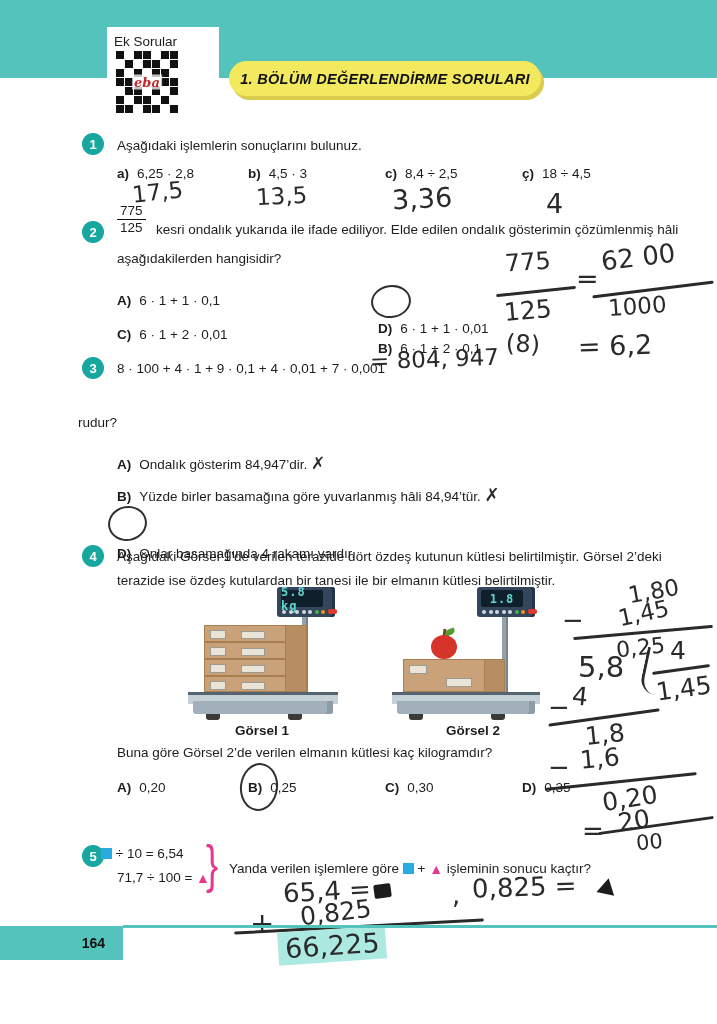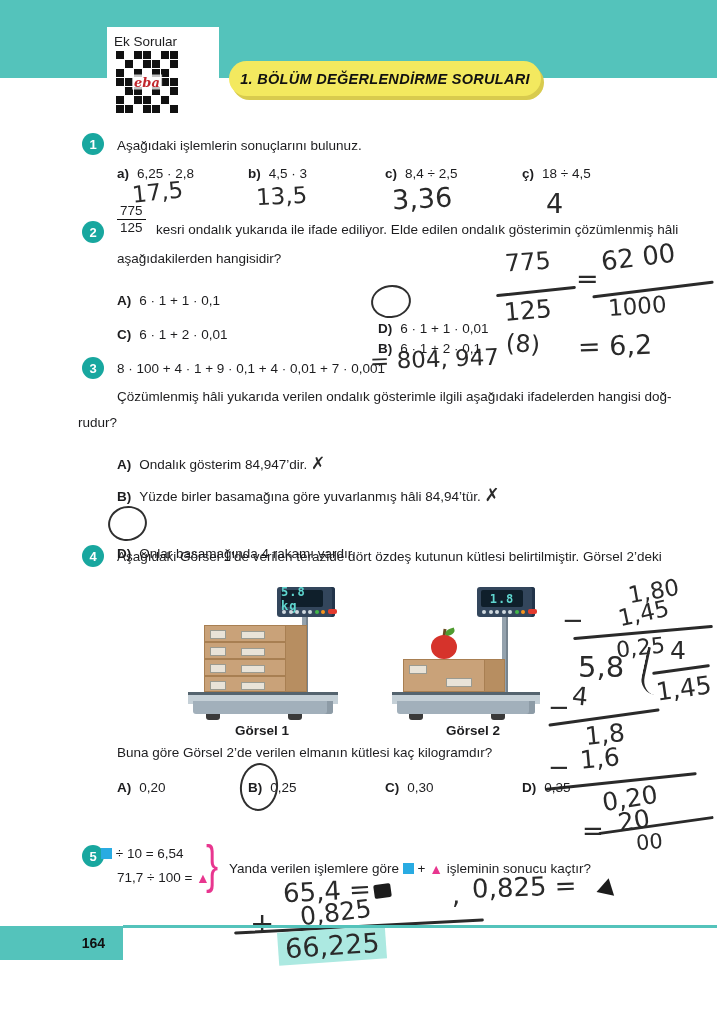--- a/index.html
+++ b/index.html
@@ -162,35 +162,35 @@
   <div class="abs hw" style="left:576px;top:263px;font-size:27px;">=</div>
   <div class="abs hw" style="left:601px;top:242px;font-size:26px;transform:rotate(-7deg);">62 00</div>
   <div class="abs hline" style="left:592px;top:288px;width:122px;transform:rotate(-7deg);"></div>
   <div class="abs hw" style="left:608px;top:293px;font-size:23px;transform:rotate(-4deg);">1000</div>
   <div class="abs hw" style="left:506px;top:330px;font-size:24px;transform:rotate(3deg);">(8)</div>
   <div class="abs hw" style="left:578px;top:330px;font-size:27px;transform:rotate(-2deg);">= 6,2</div>
 
   <div class="abs badge" style="left:82px;top:357px;">3</div>
   <div class="abs t" style="left:117px;top:360px;">8 · 100 + 4 · 1 + 9 · 0,1 + 4 · 0,01 + 7 · 0,001</div>
   <div class="abs hw" style="left:370px;top:346px;font-size:23px;transform:rotate(-2deg);">= 804, 947</div>
-  <div class="abs t" style="left:117px;top:388px;">Çözümlenmiş hâli yukarıda verilen ondalık gösterimle ilgili aşağıdaki ifadelerden hangisi doğ-</div>
   <div class="abs t" style="left:78px;top:414px;">rudur?</div>
 
   <div class="abs t" style="left:117px;top:452px;">
     <span class="okey">A)</span><span>Ondalık gösterim 84,947’dir.</span>
     <span class="mark" style="font-size:17px;">✗</span></div>
   <div class="abs t" style="left:117px;top:483px;">
     <span class="okey">B)</span><span>Yüzde birler basamağına göre yuvarlanmış hâli 84,94’tür.</span>
     <span class="mark" style="font-size:18px;">✗</span></div>
   <div class="abs t" style="left:117px;top:545px;">
     <span class="okey">D)</span><span>Onlar basamağında 4 rakamı vardır.</span></div>
   <div class="abs oval" style="left:108px;top:506px;width:35px;height:31px;transform:rotate(-12deg);"></div>
 
   <div class="abs badge" style="left:82px;top:545px;">4</div>
   <div class="abs t" style="left:117px;top:548px;">Aşağıdaki Görsel 1’de verilen terazide dört özdeş kutunun kütlesi belirtilmiştir. Görsel 2’deki</div>
+  <div class="abs t" style="left:117px;top:572px;">terazide ise özdeş kutulardan bir tanesi ile bir elmanın kütlesi belirtilmiştir.</div>
 
   <div class="abs" style="left:185px;top:585px;width:180px;height:140px;">
     <div class="abs disp" style="left:92px;top:2px;width:58px;height:30px;">
       <div class="screen" style="width:42px;height:17px;">5.8 kg</div>
       <div class="dots">
           <i></i>
           <i></i>
           <i></i>
           <i></i>
           <i></i>

